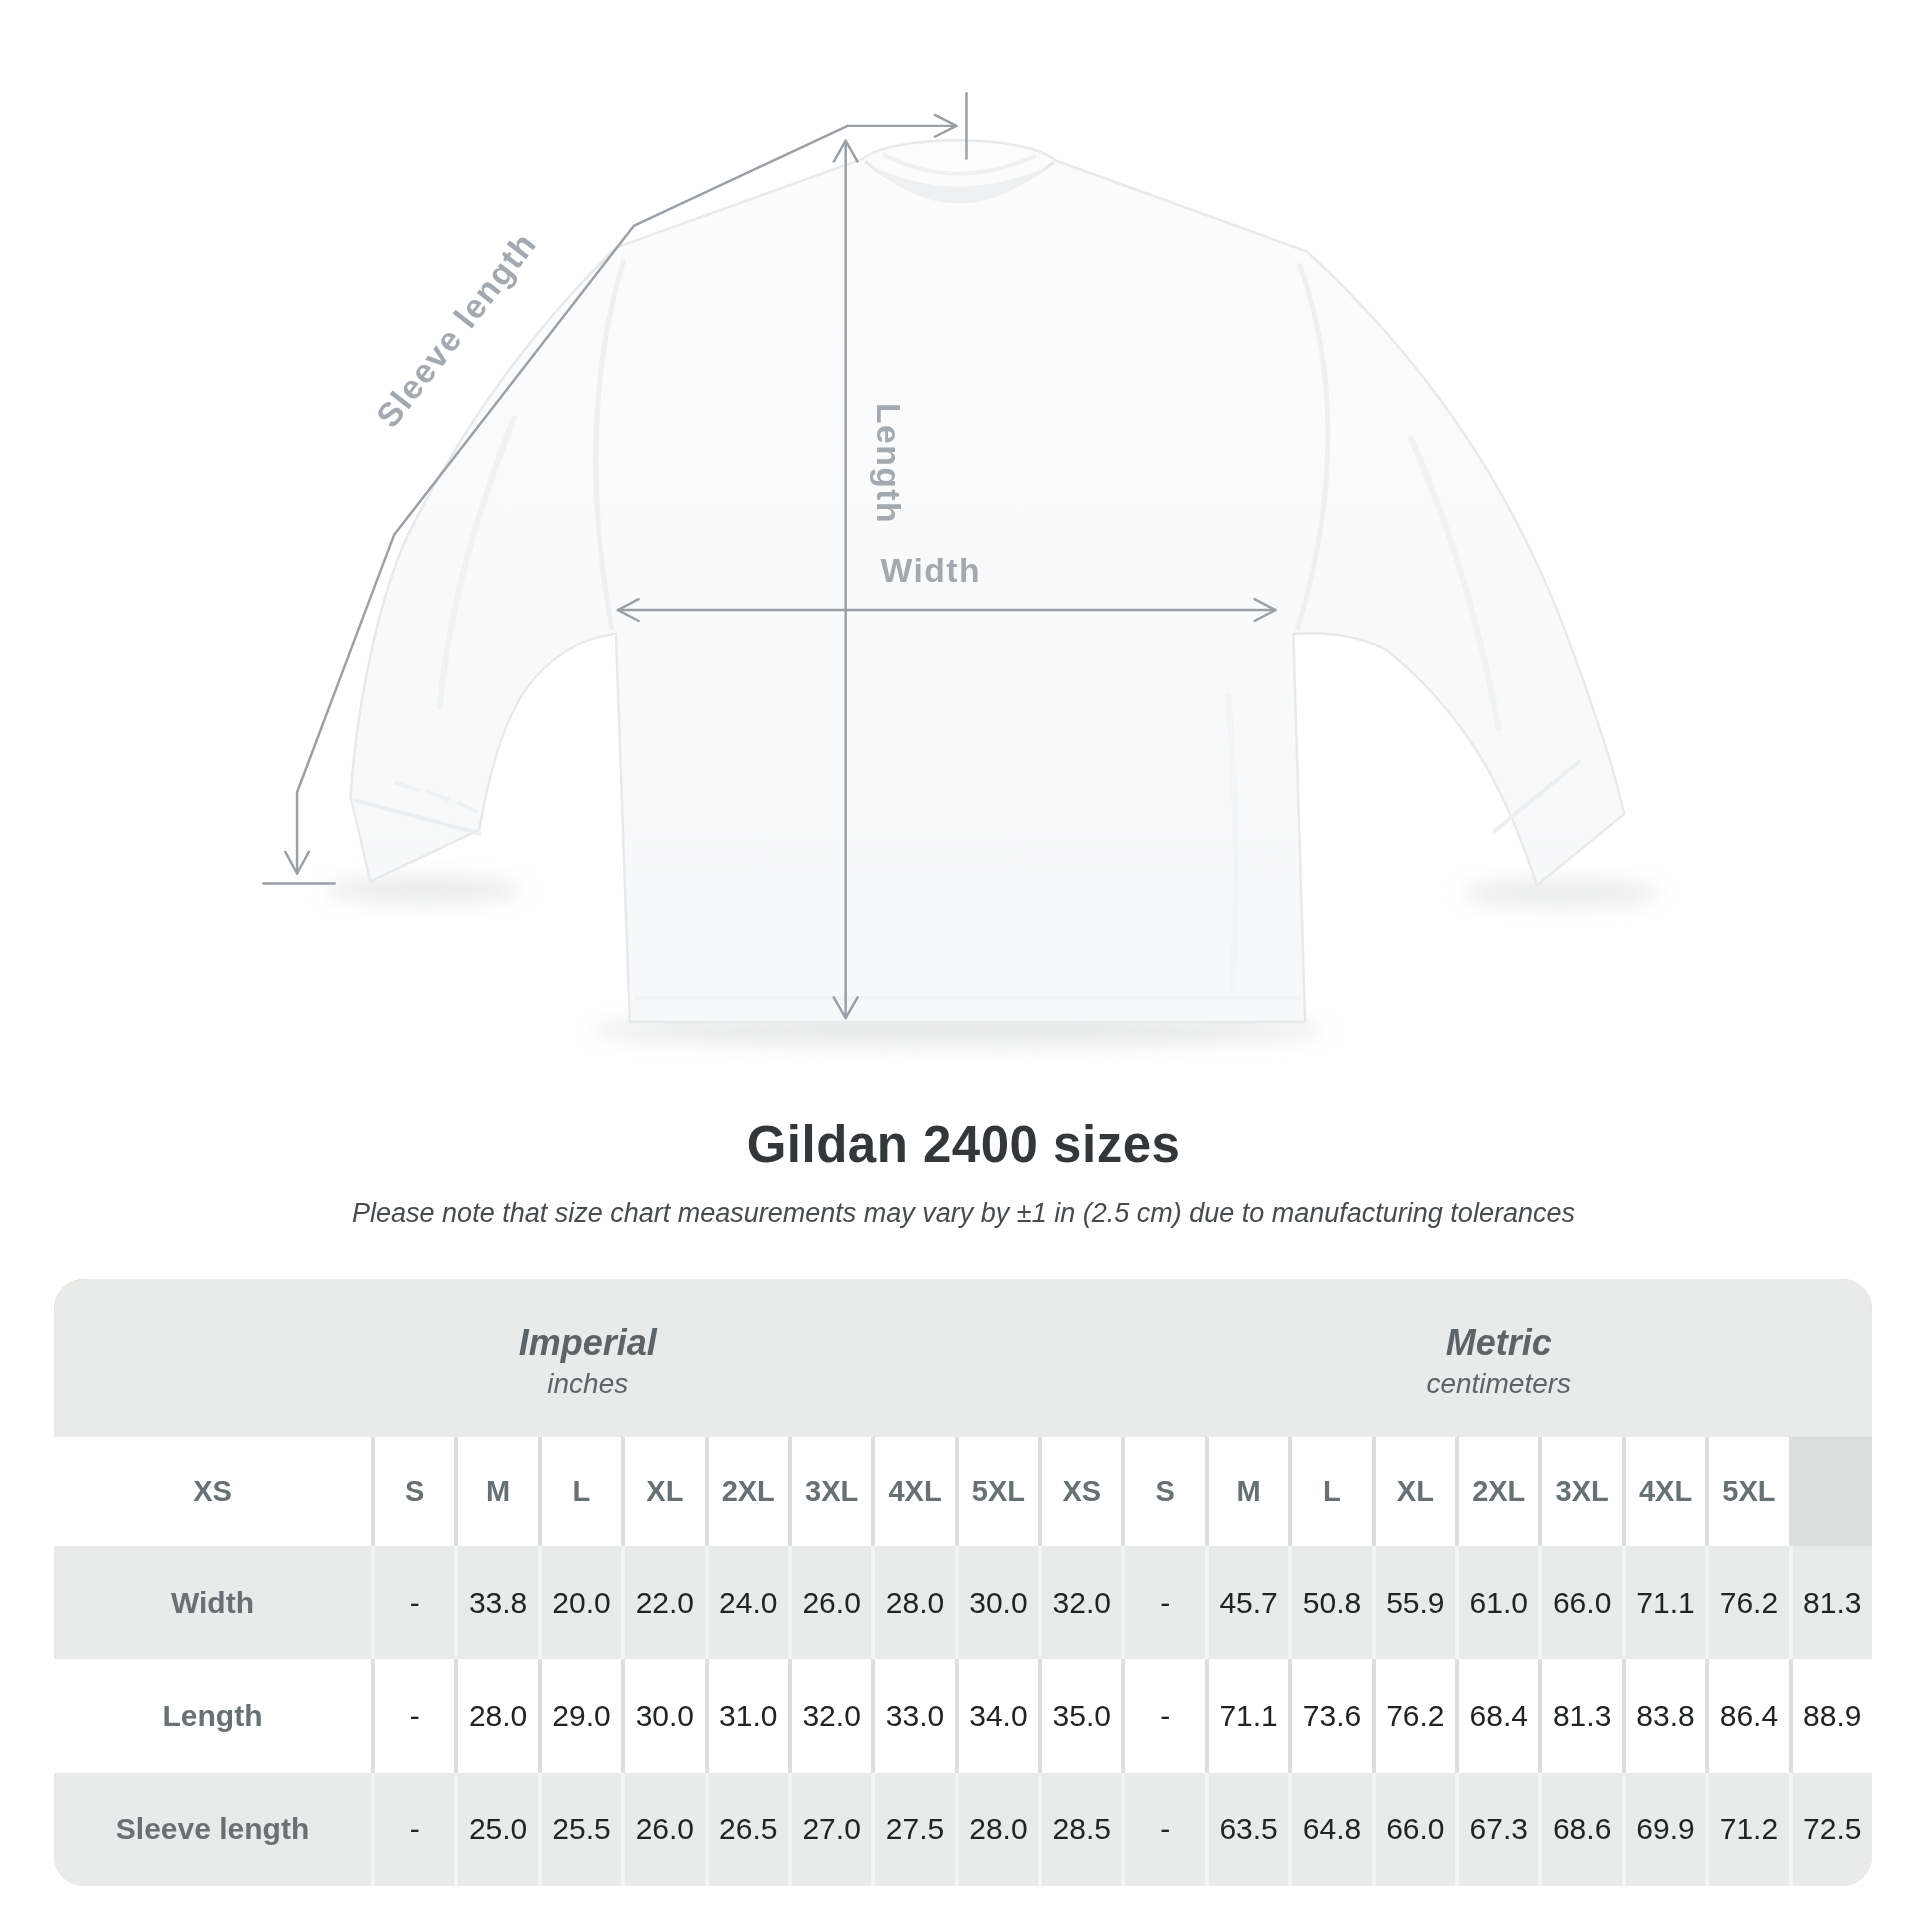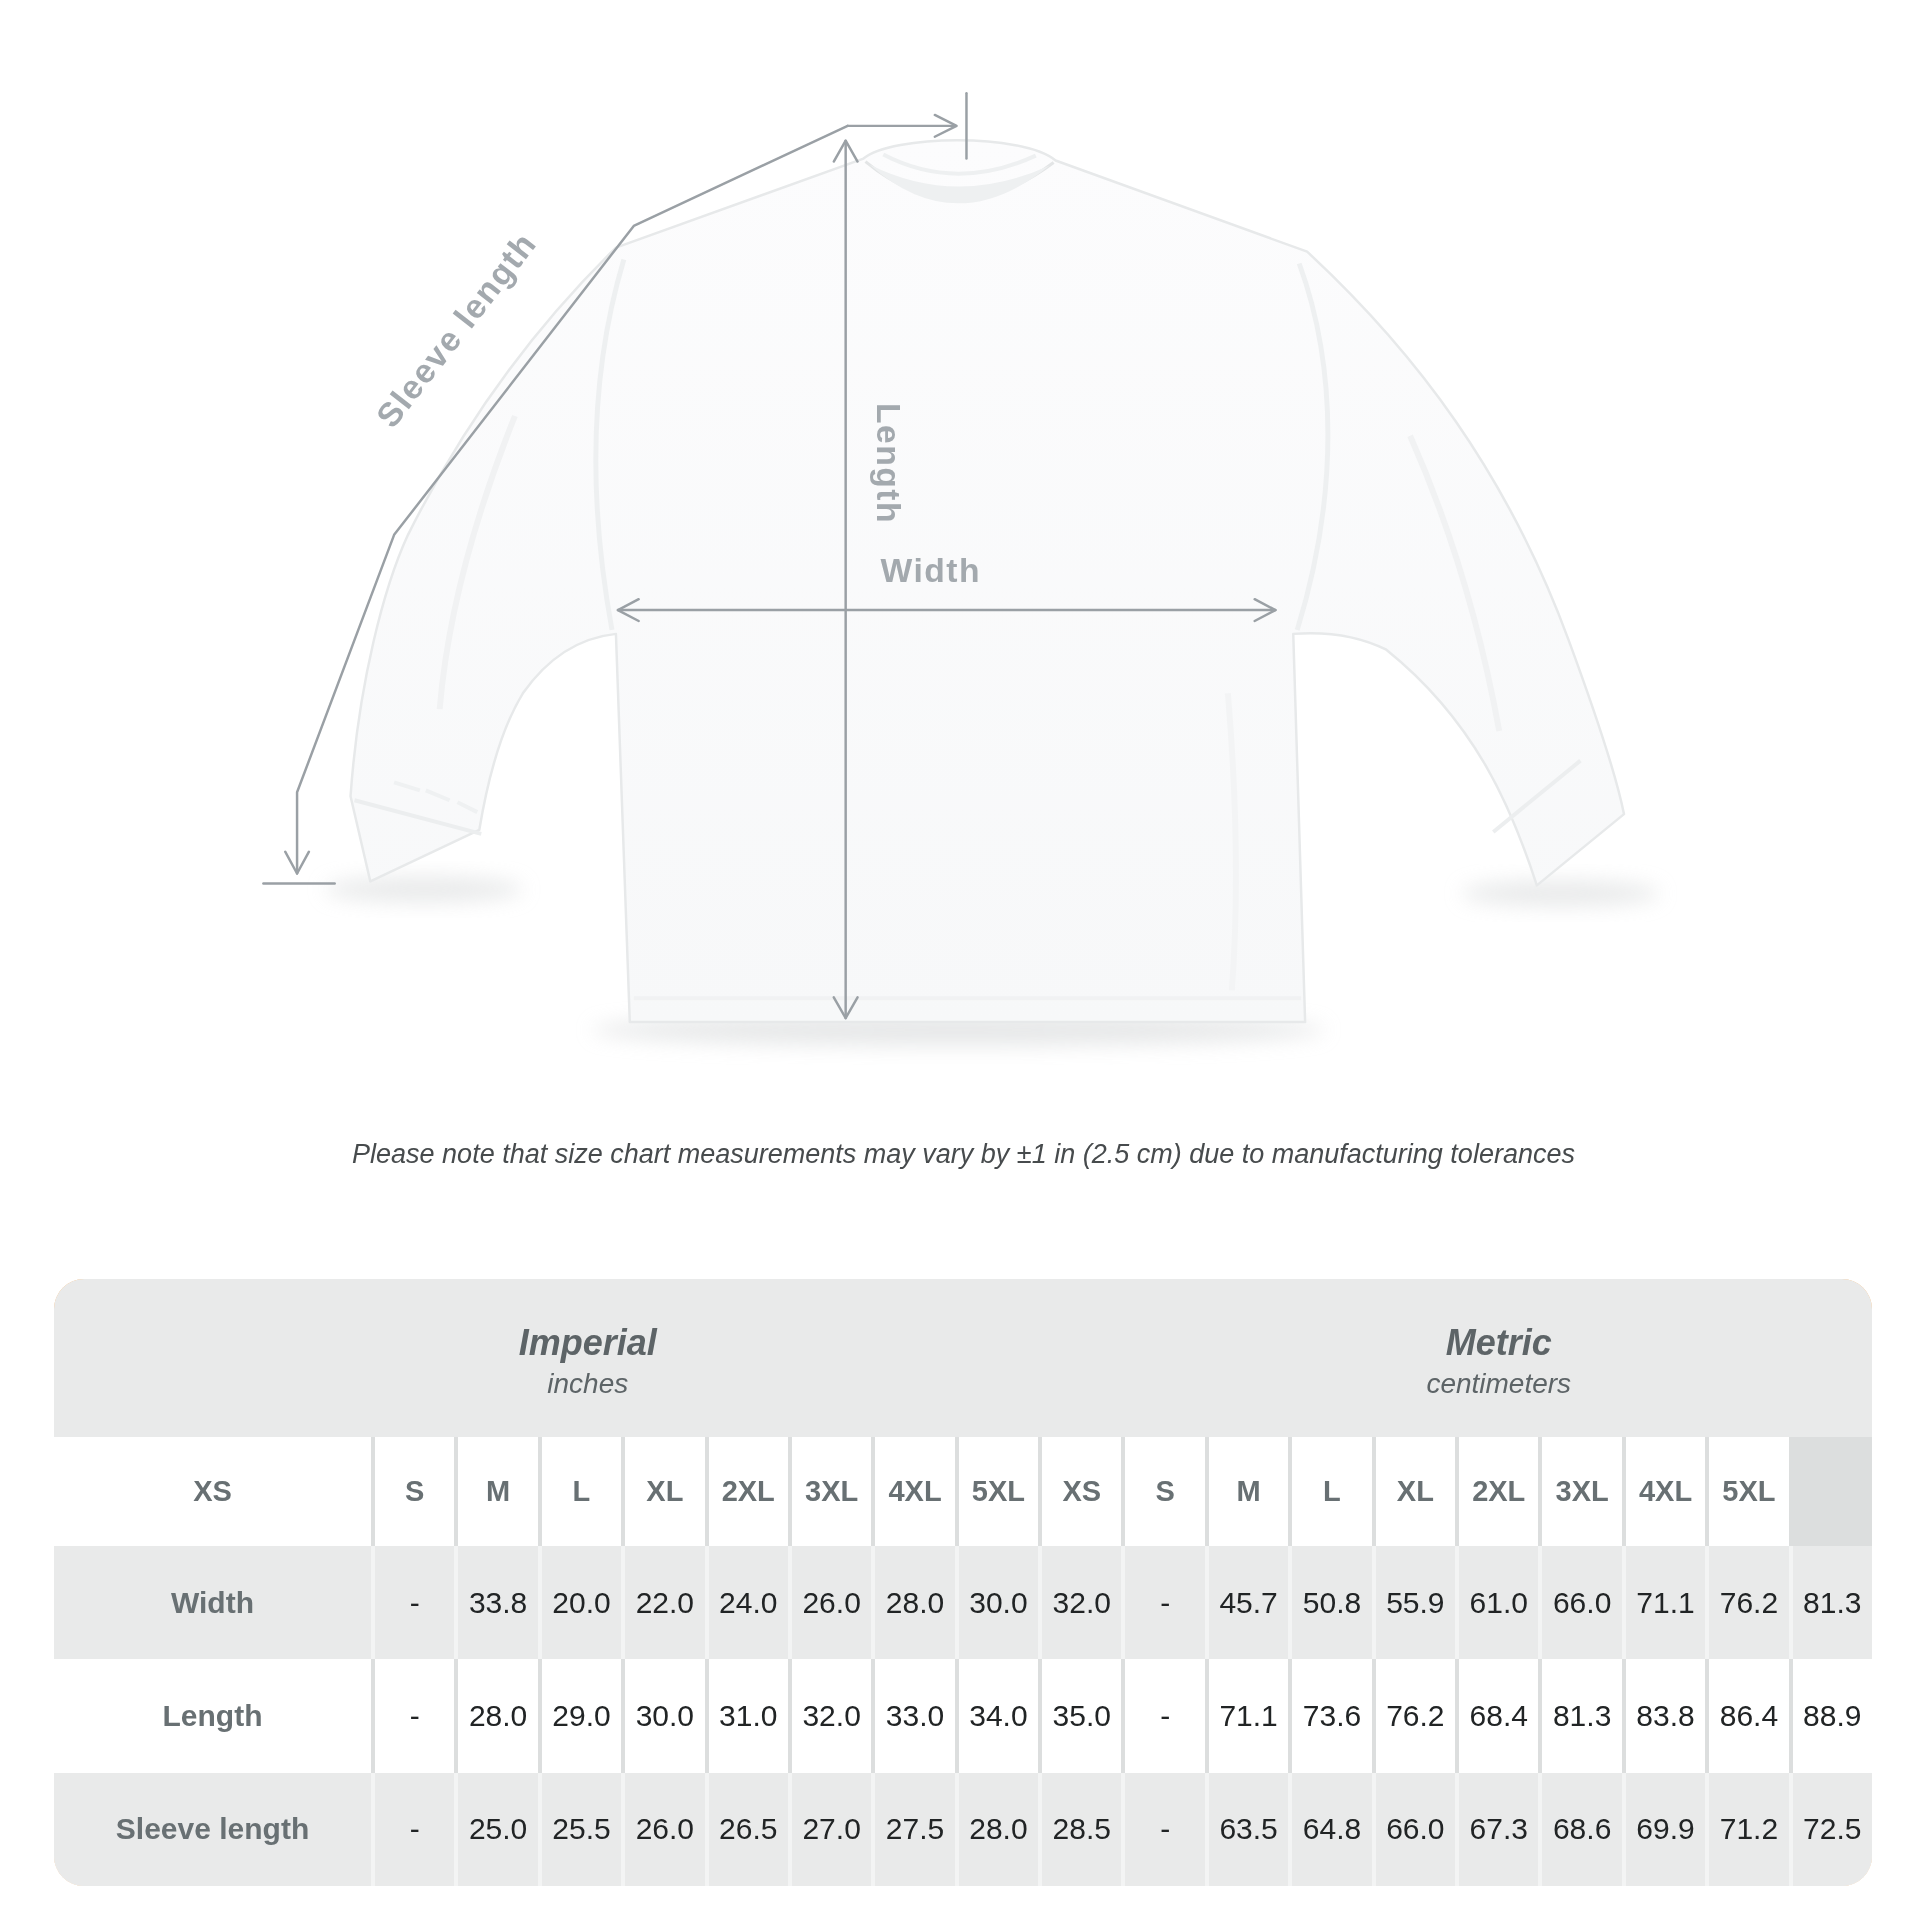--- a/index.html
+++ b/index.html
@@ -121,20 +121,21 @@
       <g>
         <path class="meas" d="M 624,616 L 1288,616"></path>
         <path class="meas" d="M 645,605 L 624,616 L 645,627"></path>
         <path class="meas" d="M 1267,605 L 1288,616 L 1267,627"></path>
         <text class="meas-label" x="940" y="588" text-anchor="middle">Width</text>
       </g>
     </svg>
   </div>
 
   <div class="titleblock">
+    <h1 class="main-title">Gildan 2400 sizes</h1>
     <p class="note">Please note that size chart measurements may vary by ±1 in (2.5 cm) due to manufacturing tolerances</p>
   </div>
 
   <div class="size-table">
 
     <div class="trow t-units">
       <div class="unit-group imperial">
         <div class="unit-name">Imperial</div>
         <div class="unit-sub">inches</div>
       </div>

